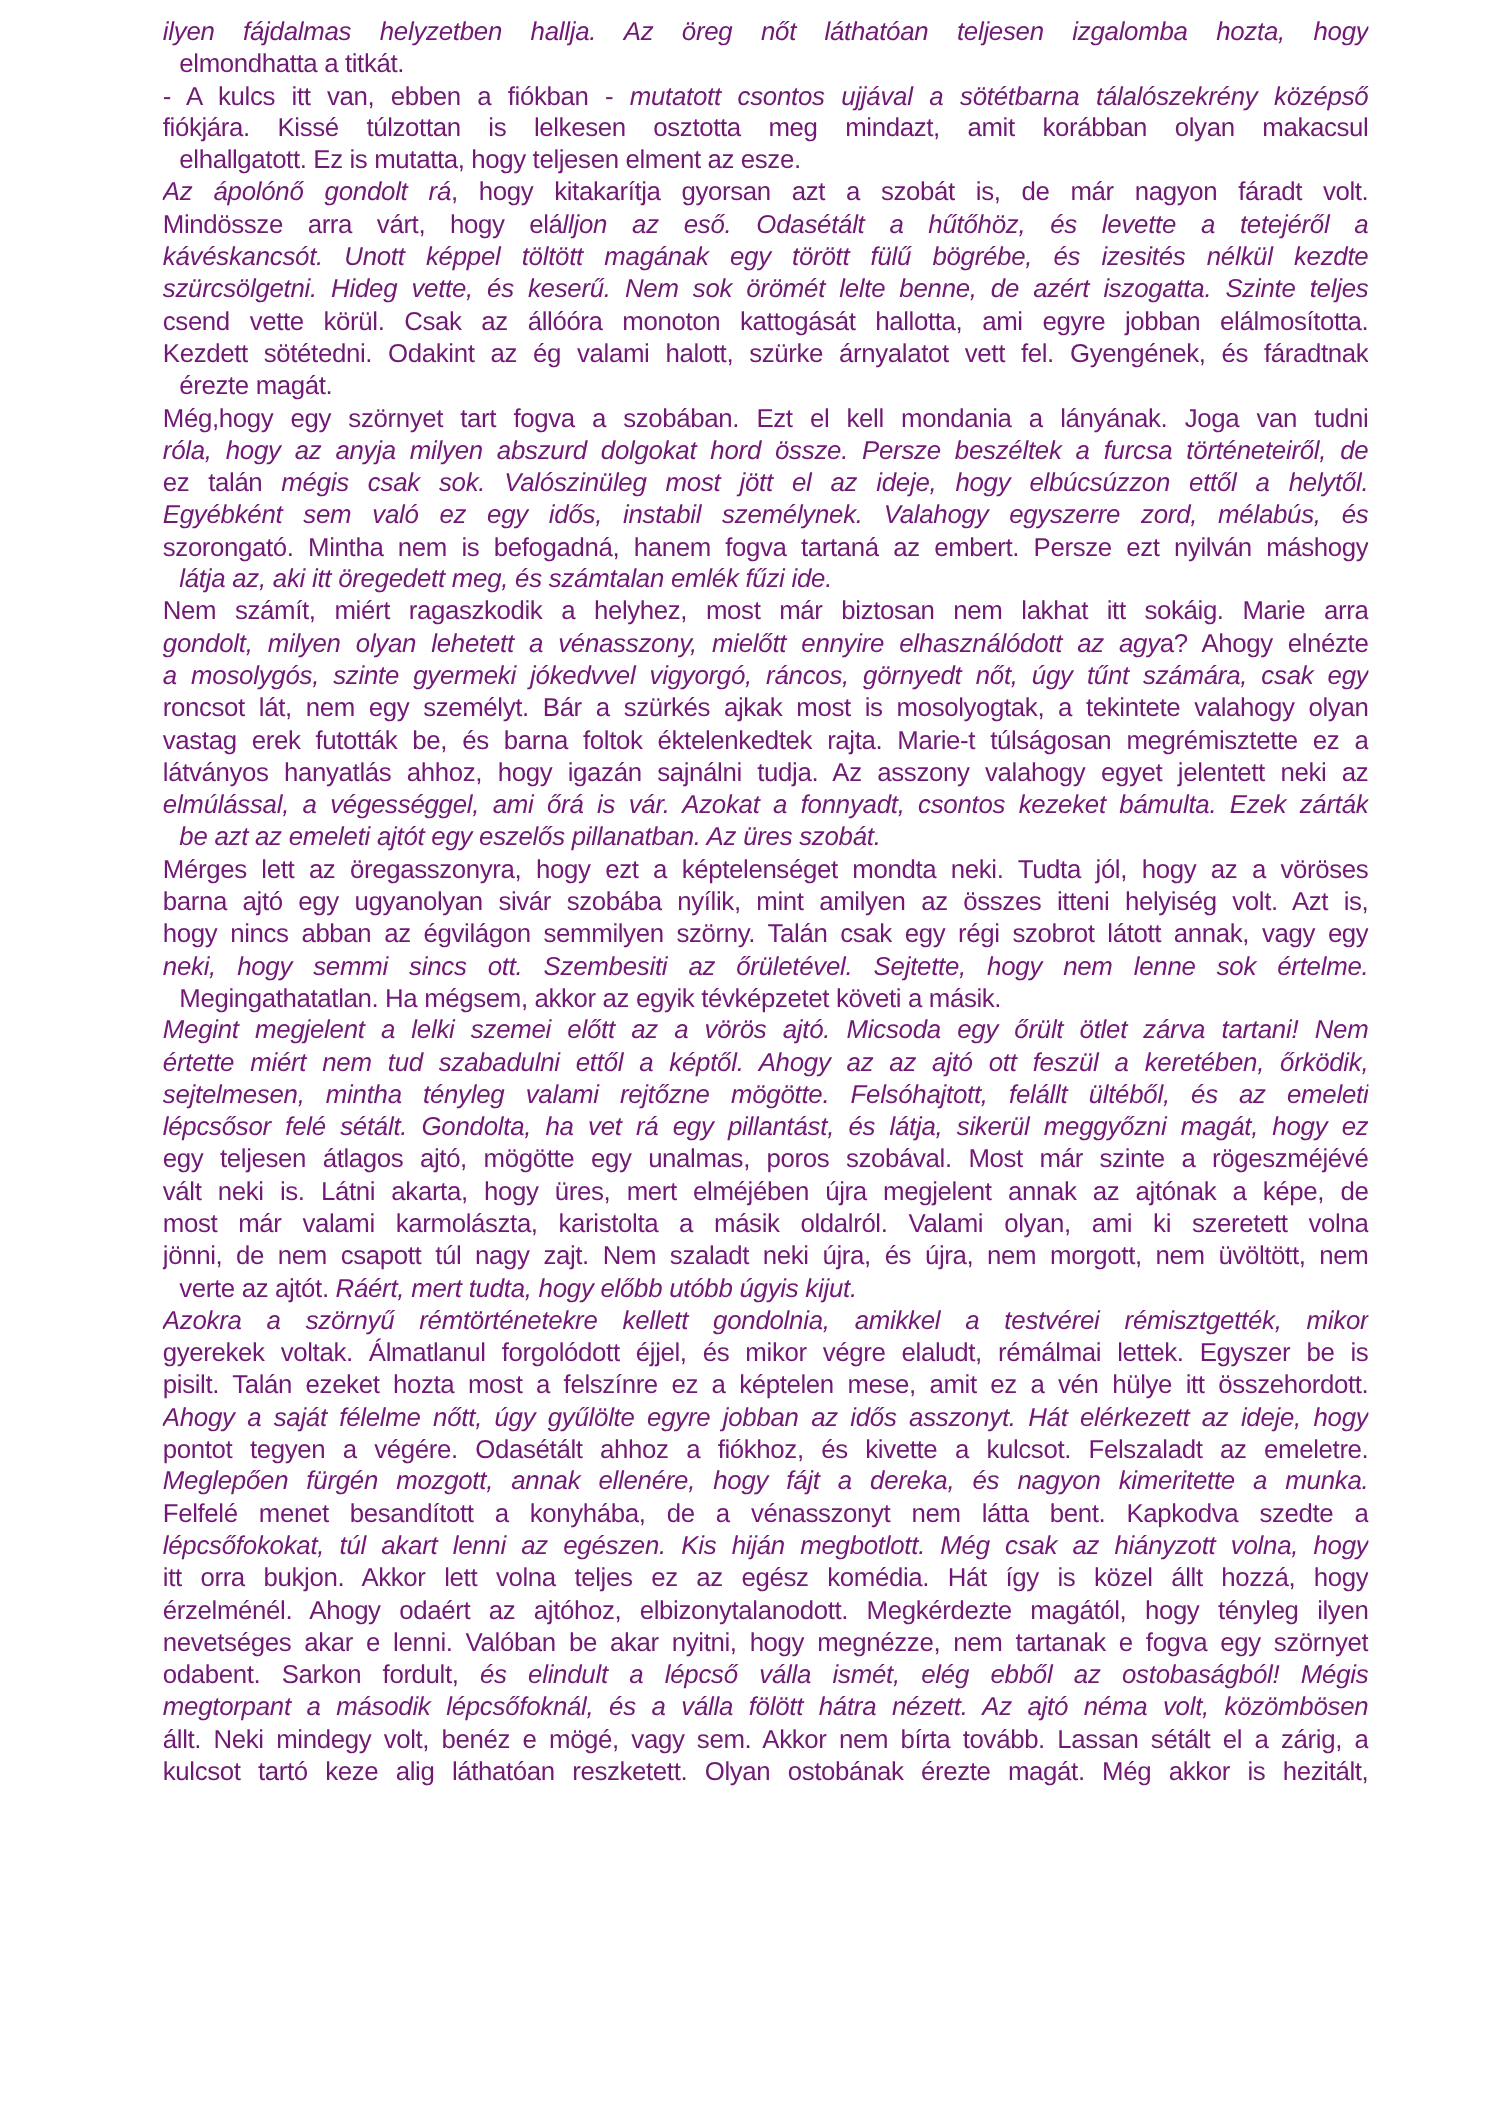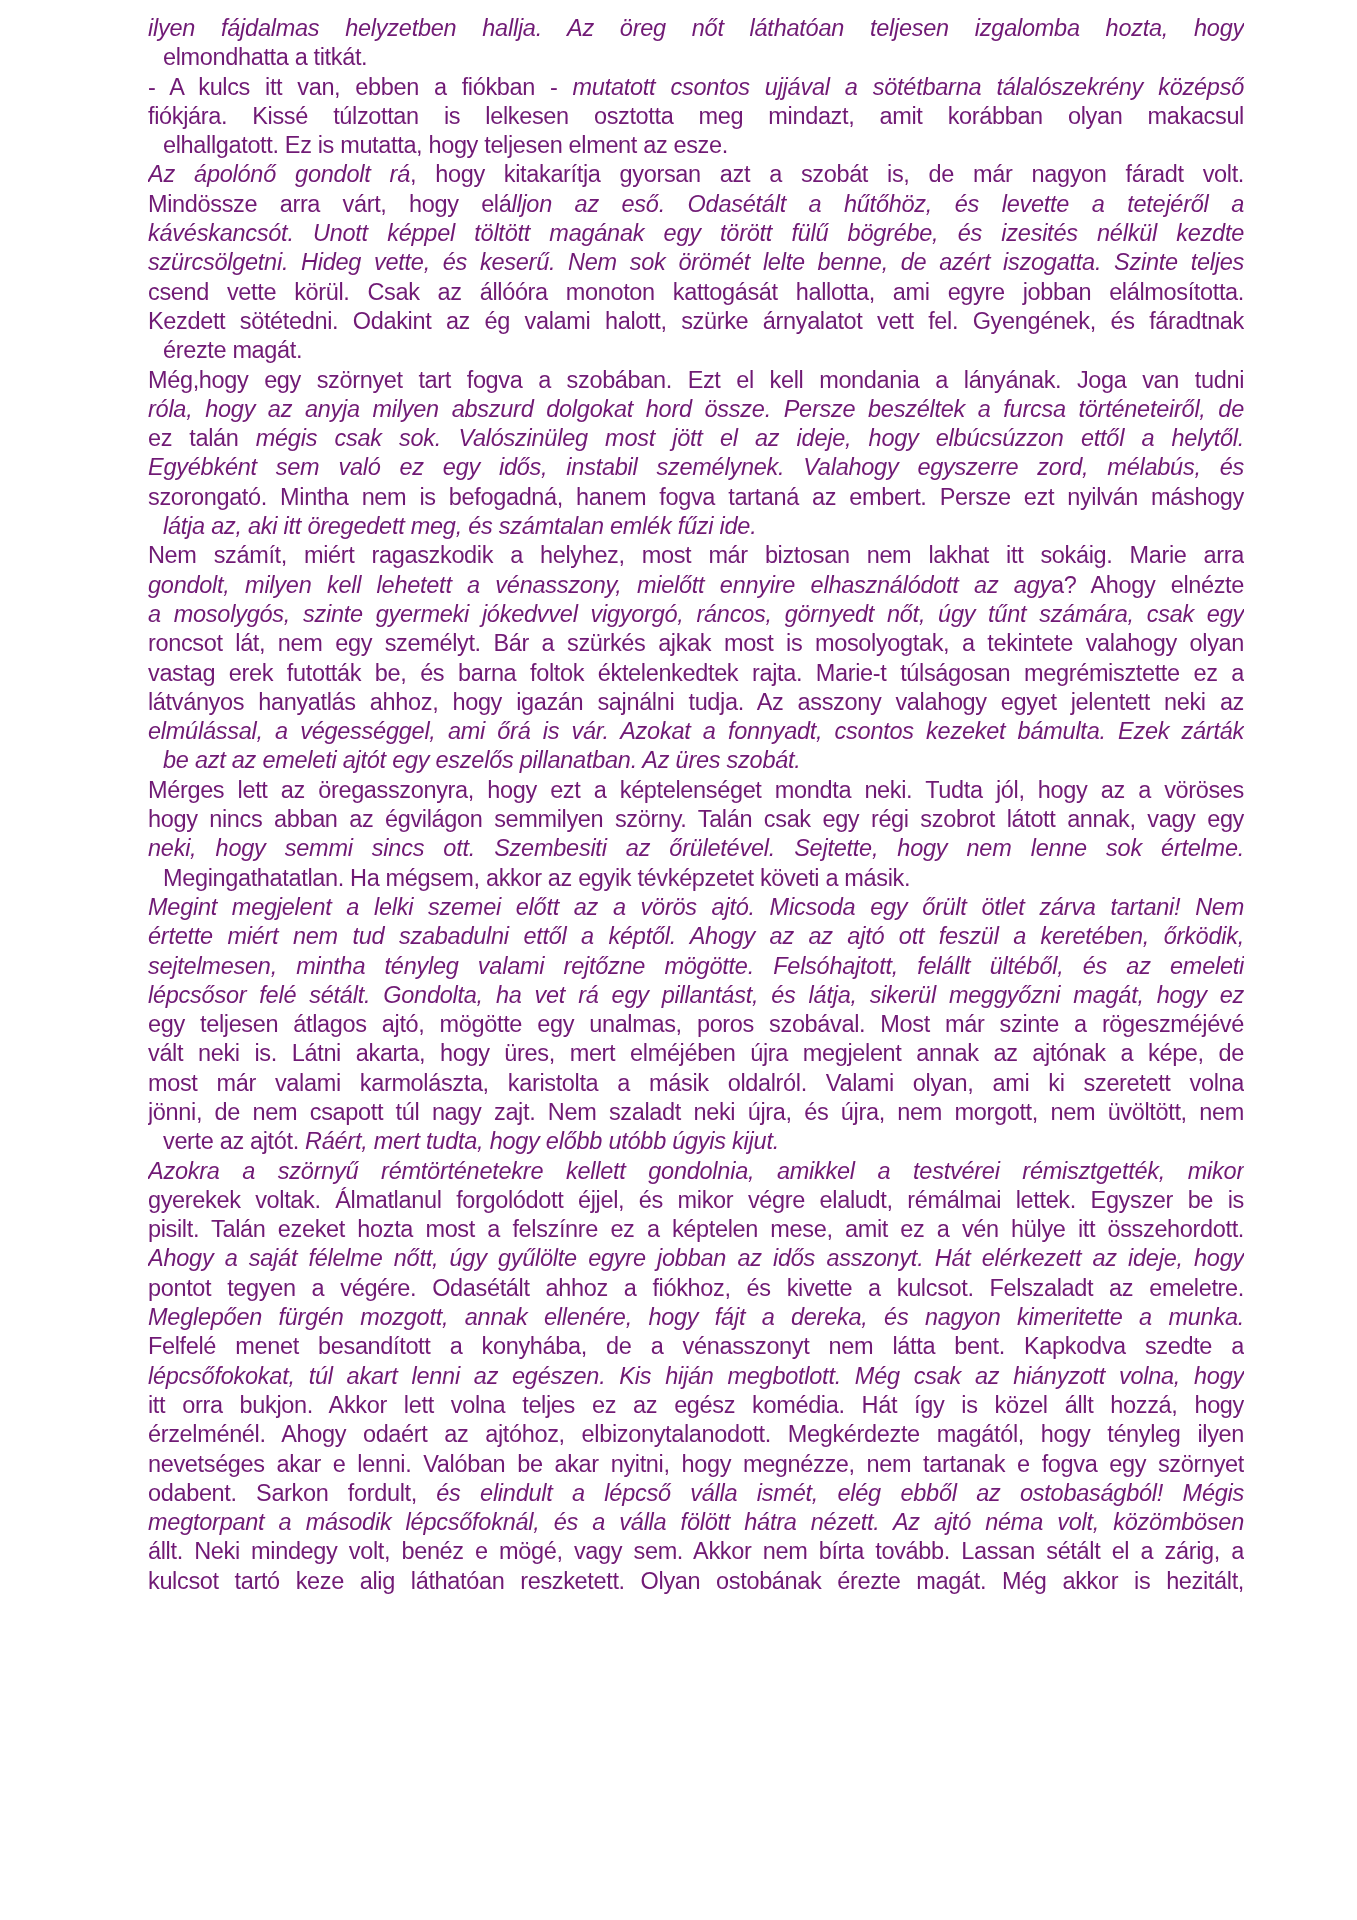--- a/index.html
+++ b/index.html
@@ -33,28 +33,29 @@
     <div class="line"><span class="run r">csend vette körül. Csak az állóóra monoton kattogását hallotta, ami egyre jobban elálmosította.</span></div>
     <div class="line"><span class="run r">Kezdett sötétedni. Odakint az ég valami halott, szürke árnyalatot vett fel. Gyengének, és fáradtnak</span></div>
     <div class="line last"><span class="run r">érezte magát.</span></div>
     <div class="line"><span class="run r"> Még,hogy egy szörnyet tart fogva a szobában. Ezt el kell mondania a lányának. Joga van tudni</span></div>
     <div class="line"><span class="run i">róla, hogy az anyja milyen abszurd dolgokat hord össze. Persze beszéltek a furcsa történeteiről, de</span></div>
     <div class="line"><span class="run r">ez talán </span><span class="run i">mégis csak sok. Valószinüleg most jött el az ideje, hogy elbúcsúzzon ettől a helytől.</span></div>
     <div class="line"><span class="run i">Egyébként sem való ez egy idős, instabil személynek. Valahogy egyszerre zord, mélabús, és</span></div>
     <div class="line"><span class="run r">szorongató. Mintha nem is befogadná, hanem fogva tartaná az embert. Persze ezt nyilván máshogy</span></div>
     <div class="line last"><span class="run i">látja az, aki itt öregedett meg, és számtalan emlék fűzi ide.</span></div>
     <div class="line"><span class="run r">Nem számít, miért ragaszkodik a helyhez, most már biztosan nem lakhat itt sokáig.  Marie arra</span></div>
-    <div class="line"><span class="run i">gondolt, milyen kell lehetett a vénasszony, mielőtt ennyire elhasználódott az agy</span><span class="run r">a? Ahogy elnézte</span></div>
+    <div class="line"><span class="run i">gondolt, milyen olyan lehetett a vénasszony, mielőtt ennyire elhasználódott az agy</span><span class="run r">a? Ahogy elnézte</span></div>
     <div class="line"><span class="run i">a mosolygós, szinte gyermeki jókedvvel vigyorgó, ráncos, görnyedt nőt, úgy tűnt számára, csak egy</span></div>
     <div class="line"><span class="run r">roncsot lát, nem egy személyt. Bár a szürkés ajkak most is mosolyogtak, a tekintete valahogy olyan</span></div>
     <div class="line"><span class="run r">vastag erek futották be, és barna foltok éktelenkedtek rajta. Marie-t túlságosan megrémisztette ez a</span></div>
     <div class="line"><span class="run r">látványos hanyatlás ahhoz, hogy igazán sajnálni tudja. Az asszony valahogy egyet jelentett neki az</span></div>
     <div class="line"><span class="run i">elmúlással, a végességgel, ami őrá is vár. Azokat a fonnyadt, csontos kezeket bámulta. Ezek zárták</span></div>
     <div class="line last"><span class="run i">be azt az emeleti ajtót  egy eszelős pillanatban. Az üres szobát.</span></div>
     <div class="line"><span class="run r">Mérges lett az öregasszonyra, hogy ezt a képtelenséget mondta neki. Tudta jól, hogy az a vöröses</span></div>
+    <div class="line"><span class="run r">barna ajtó egy ugyanolyan sivár szobába nyílik, mint amilyen az összes itteni helyiség volt. Azt is,</span></div>
     <div class="line"><span class="run r">hogy nincs abban az égvilágon semmilyen szörny. Talán csak egy régi szobrot látott annak, vagy egy</span></div>
     <div class="line"><span class="run i">neki, hogy semmi sincs ott. Szembesiti az őrületével. Sejtette, hogy nem lenne sok értelme.</span></div>
     <div class="line last"><span class="run r">Megingathatatlan. Ha mégsem, akkor az egyik tévképzetet követi a másik.</span></div>
     <div class="line"><span class="run i">Megint megjelent a lelki szemei előtt az a vörös ajtó. Micsoda egy őrült ötlet zárva tartani! Nem</span></div>
     <div class="line"><span class="run i">értette miért nem tud szabadulni ettől a képtől. Ahogy az az ajtó ott feszül a keretében, őrködik,</span></div>
     <div class="line"><span class="run i">sejtelmesen, mintha tényleg valami rejtőzne mögötte. Felsóhajtott, felállt ültéből, és az emeleti</span></div>
     <div class="line"><span class="run i">lépcsősor felé sétált. Gondolta, ha vet rá egy pillantást, és látja, sikerül meggyőzni magát, hogy ez</span></div>
     <div class="line"><span class="run r">egy teljesen átlagos ajtó, mögötte egy unalmas, poros szobával. Most már szinte a rögeszméjévé</span></div>
     <div class="line"><span class="run r">vált neki is. Látni akarta, hogy üres, mert elméjében újra megjelent annak az ajtónak a képe, de</span></div>
     <div class="line"><span class="run r">most már valami karmolászta, karistolta a másik oldalról. Valami olyan, ami ki szeretett volna</span></div>

